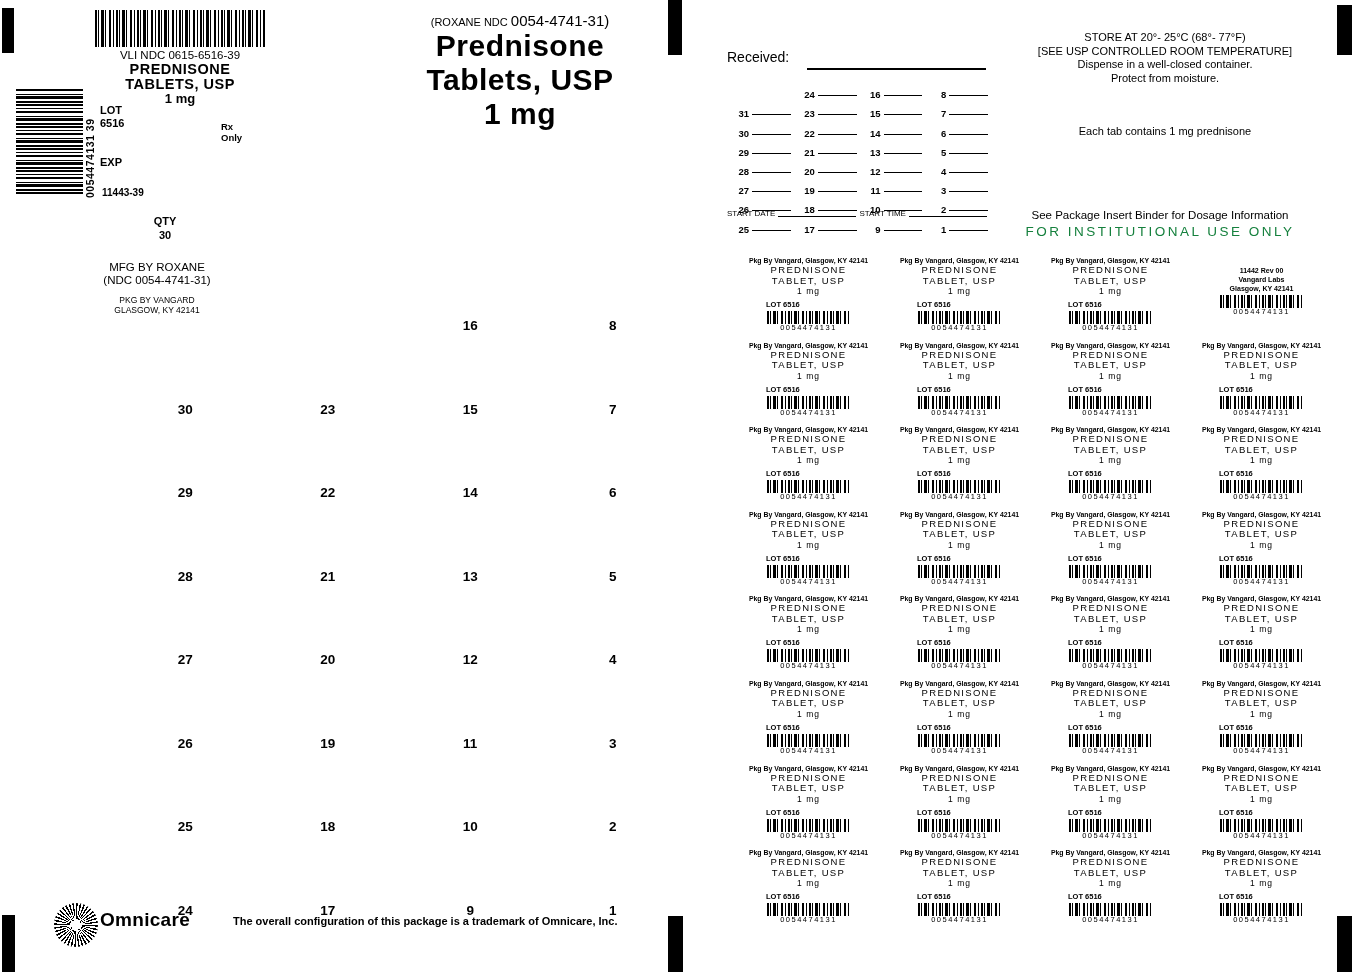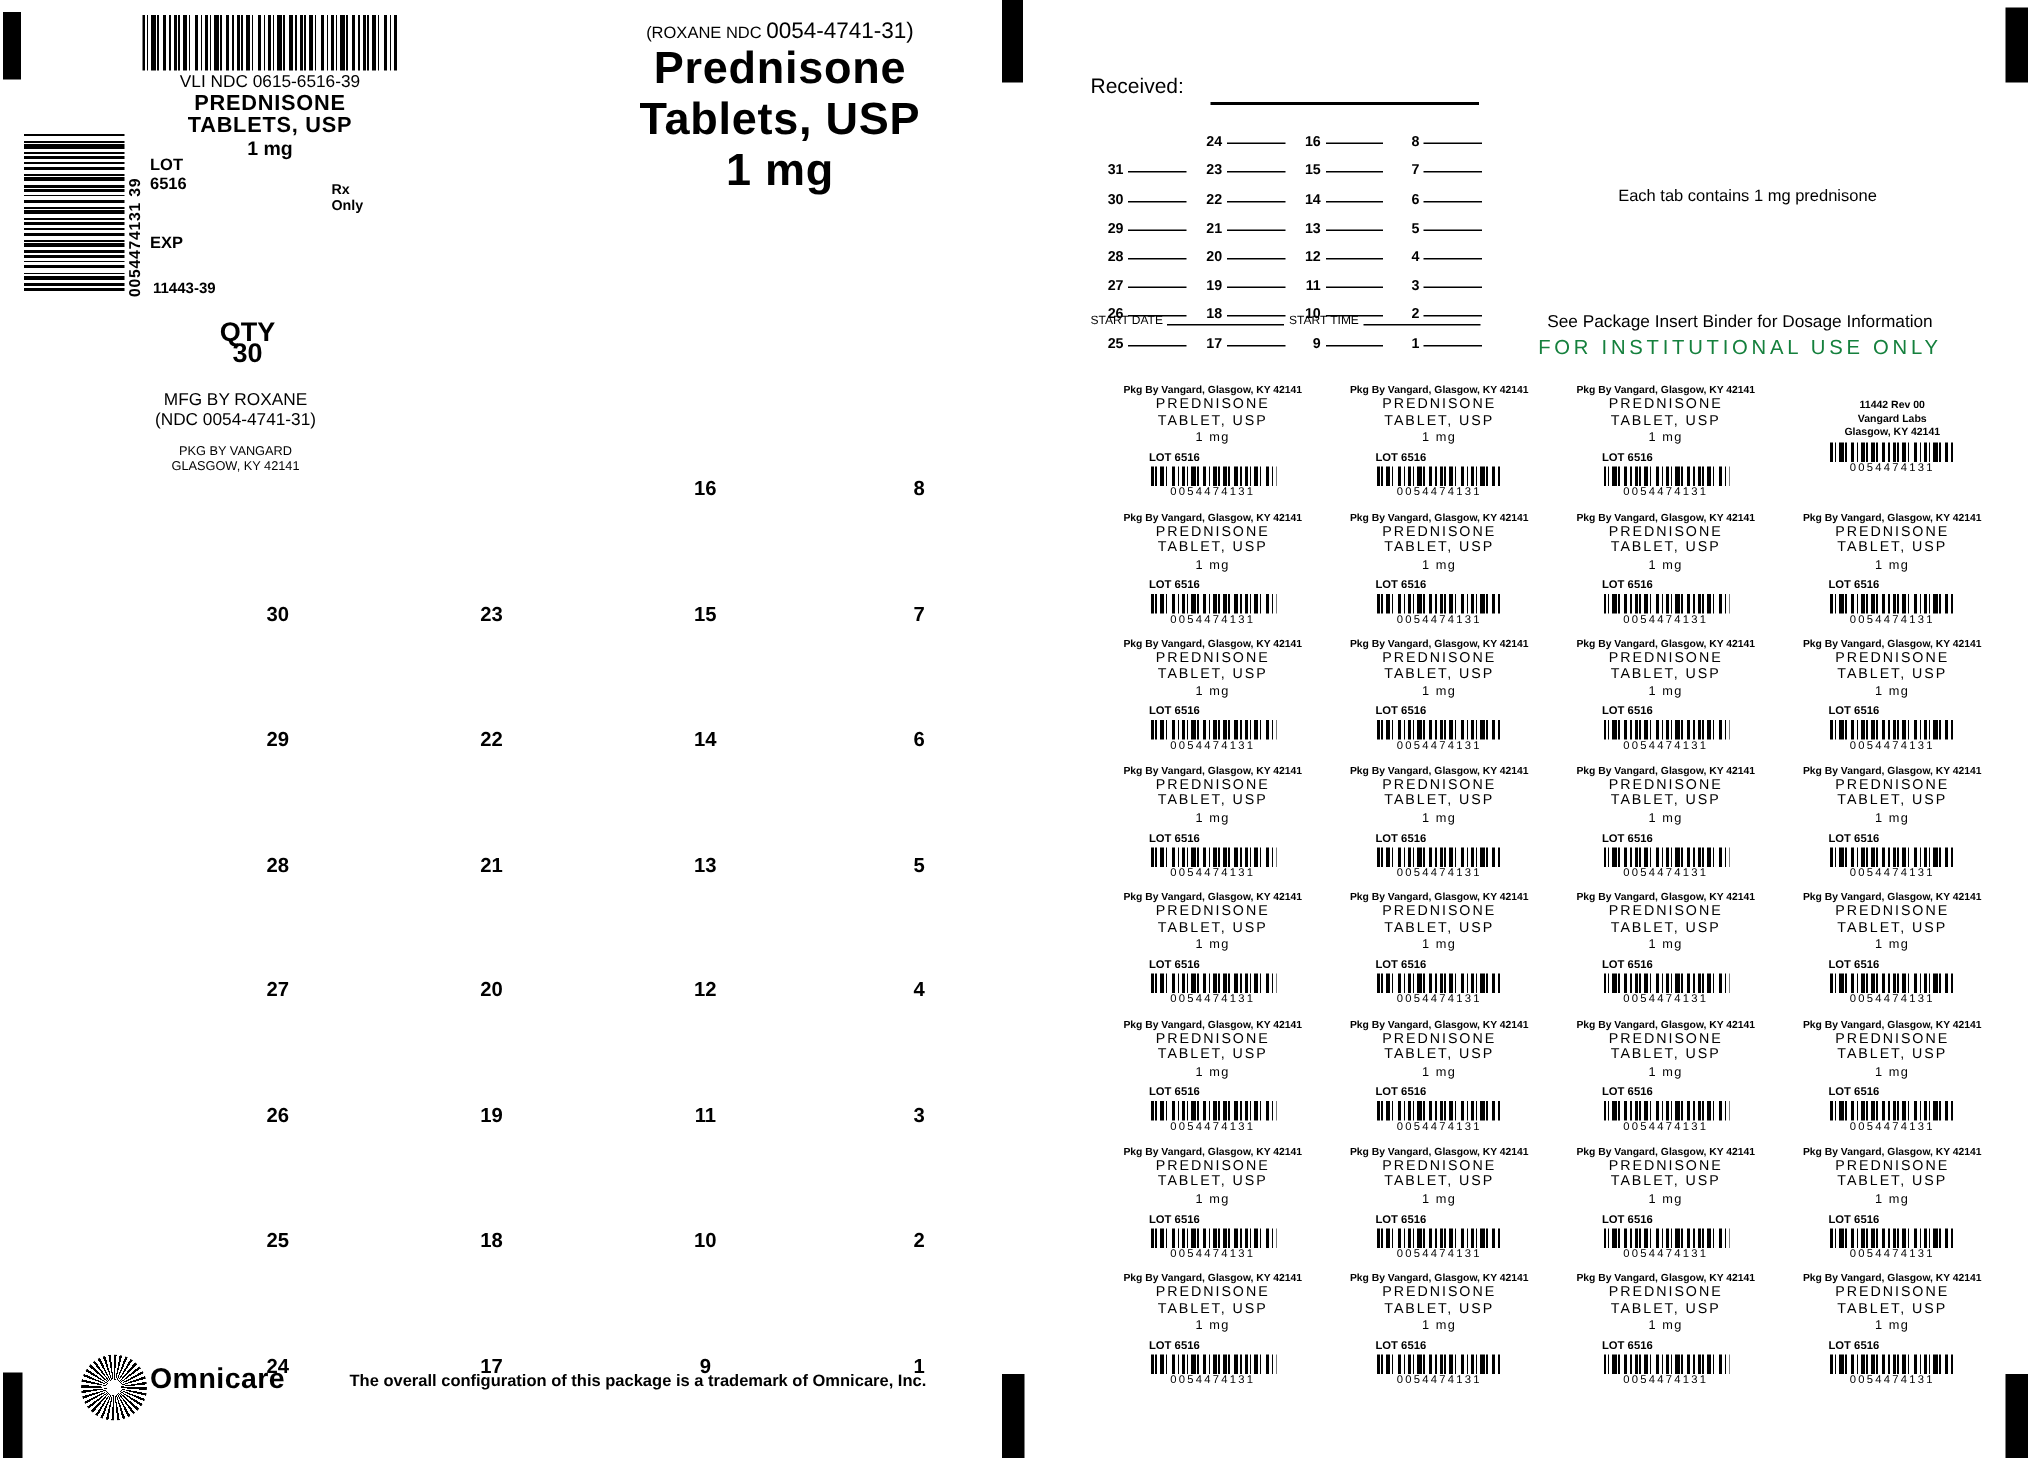--- a/index.html
+++ b/index.html
@@ -28,21 +28,21 @@
   #pname1{left:78px;top:61px;width:204px;font-size:14.5px;letter-spacing:.5px;}
   #pname2{left:78px;top:76px;width:204px;font-size:14.5px;letter-spacing:.5px;}
   #pstrength{left:78px;top:91px;width:204px;font-size:13px;}
   #vert-barcode{left:16px;top:88px;width:67px;height:106px;}
   #vert-text{left:84px;top:86px;height:112px;font-size:10.5px;font-weight:bold;
              writing-mode:vertical-rl;transform:rotate(180deg);letter-spacing:.5px;}
   #lot-block{left:100px;top:104px;font-size:11px;line-height:13px;}
   #rx-block{left:221px;top:122px;width:34px;font-size:9.5px;line-height:10.5px;text-align:left;}
   #exp-label{left:100px;top:156px;font-size:11px;}
   #part-number{left:102px;top:187px;font-size:10px;text-align:right;}
-  #qty-block{left:126px;top:214px;width:78px;font-size:18px;line-height:14px;}
+  #qty-block{left:126px;top:214px;width:78px;font-size:11px;line-height:14px;}
   #mfg-block{left:48px;top:261px;width:218px;font-size:11.5px;line-height:13px;}
   #pkg-block{left:48px;top:295px;width:218px;font-size:8.5px;line-height:10px;}
 
   #title-block{left:372px;top:12px;width:296px;}
   #title-ndc{font-size:11px;}
   #title-ndc .num{font-size:15px;}
   .title-big{font-size:30px;font-weight:bold;line-height:34px;letter-spacing:.5px;}
 
   #left-calendar{left:114px;top:312px;width:570px;height:612px;display:grid;
                  grid-template-columns:repeat(4,1fr);grid-auto-rows:83.5px;}
@@ -322,20 +322,26 @@
         </div>
       </div>
     </div>
   <div class="abs" id="start-row">
     <span>START DATE</span>
     <span class="sr-line"></span>
     <span>START TIME</span>
     <span class="sr-line"></span>
   </div>
 
+  <div class="abs ctr" id="storage-block">
+    <div>STORE AT 20°- 25°C (68°- 77°F)</div>
+    <div>[SEE USP CONTROLLED ROOM TEMPERATURE]</div>
+    <div>Dispense in a well-closed container.</div>
+    <div>Protect from moisture.</div>
+  </div>
   <div class="abs ctr" id="tab-note">Each tab contains 1 mg prednisone</div>
   <div class="abs ctr" id="dosage-note">See Package Insert Binder for Dosage Information</div>
   <div class="abs ctr" id="institutional-note">FOR INSTITUTIONAL USE ONLY</div>
 
   <div class="abs" id="label-grid">
       <div class="unit-label">
         <div class="ul-pkg">Pkg By Vangard, Glasgow, KY 42141</div>
         <div class="ul-name">PREDNISONE</div>
         <div class="ul-name">TABLET, USP</div>
         <div class="ul-strength">1 mg</div>

